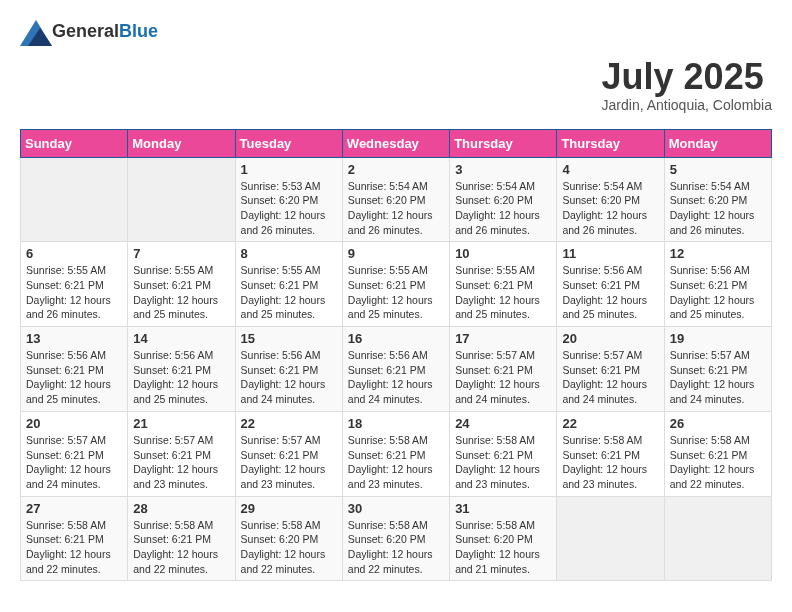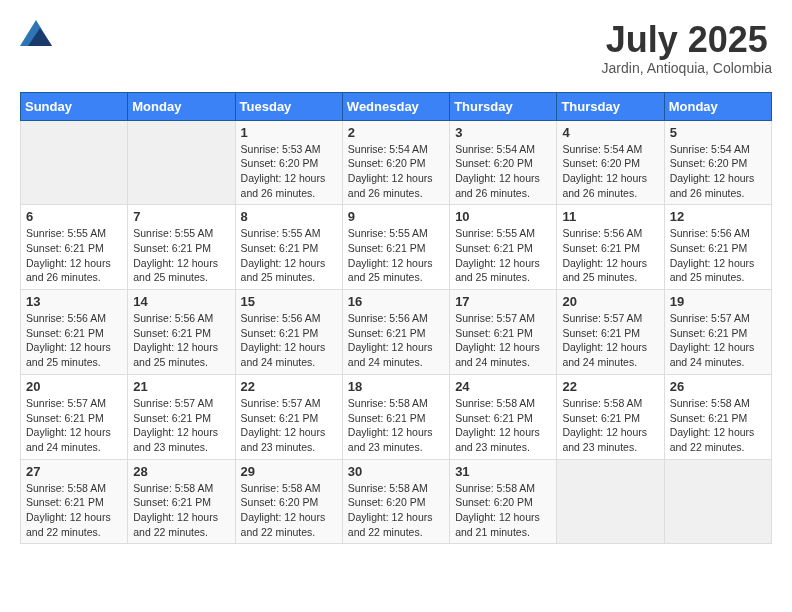--- a/index.html
+++ b/index.html
@@ -30,39 +30,40 @@
       font-size: 18px;
       font-weight: bold;
       color: #1a6faf;
     }
     .logo-icon {
       width: 28px;
       height: 22px;
       position: relative;
     }
     .title-block {
-      text-align: center;
+      text-align: left;
+      margin-top: 37px;
     }
     .month-title {
       font-size: 36px;
       font-weight: bold;
       color: #333;
       line-height: 1.1;
     }
     .subtitle {
       font-size: 14px;
       color: #555;
     }
     table {
       width: 100%;
       border-collapse: collapse;
       border: 1px solid #ccc;
     }
     thead tr th {
-      background-color: #3b82f6;
+      background-color: #ec4899;
       color: #fff;
       font-size: 13px;
       font-weight: bold;
       padding: 6px 4px;
       text-align: left;
       border: 1px solid #1a5a9a;
     }
     tbody tr td {
       vertical-align: top;
       border: 1px solid #ddd;
@@ -95,20 +96,23 @@
 </head>
 <body>
 
 <div class="header">
   <div class="logo">
     <div class="logo-icon">
       <svg width="32" height="26" viewBox="0 0 32 26">
         <polygon points="0,26 16,0 32,26" fill="#2e75b6"></polygon>
         <polygon points="8,26 20,8 32,26" fill="#1a3a6b"></polygon>
       </svg>
+    </div>
+    <div>
+      <span class="logo-text-general">General</span><span class="logo-text-blue">Blue</span>
     </div>
   </div>
   <div class="title-block">
     <div class="month-title">July 2025</div>
     <div class="subtitle">Jardin, Antioquia, Colombia</div>
   </div>
 </div>
 
 <table>
   <thead>

